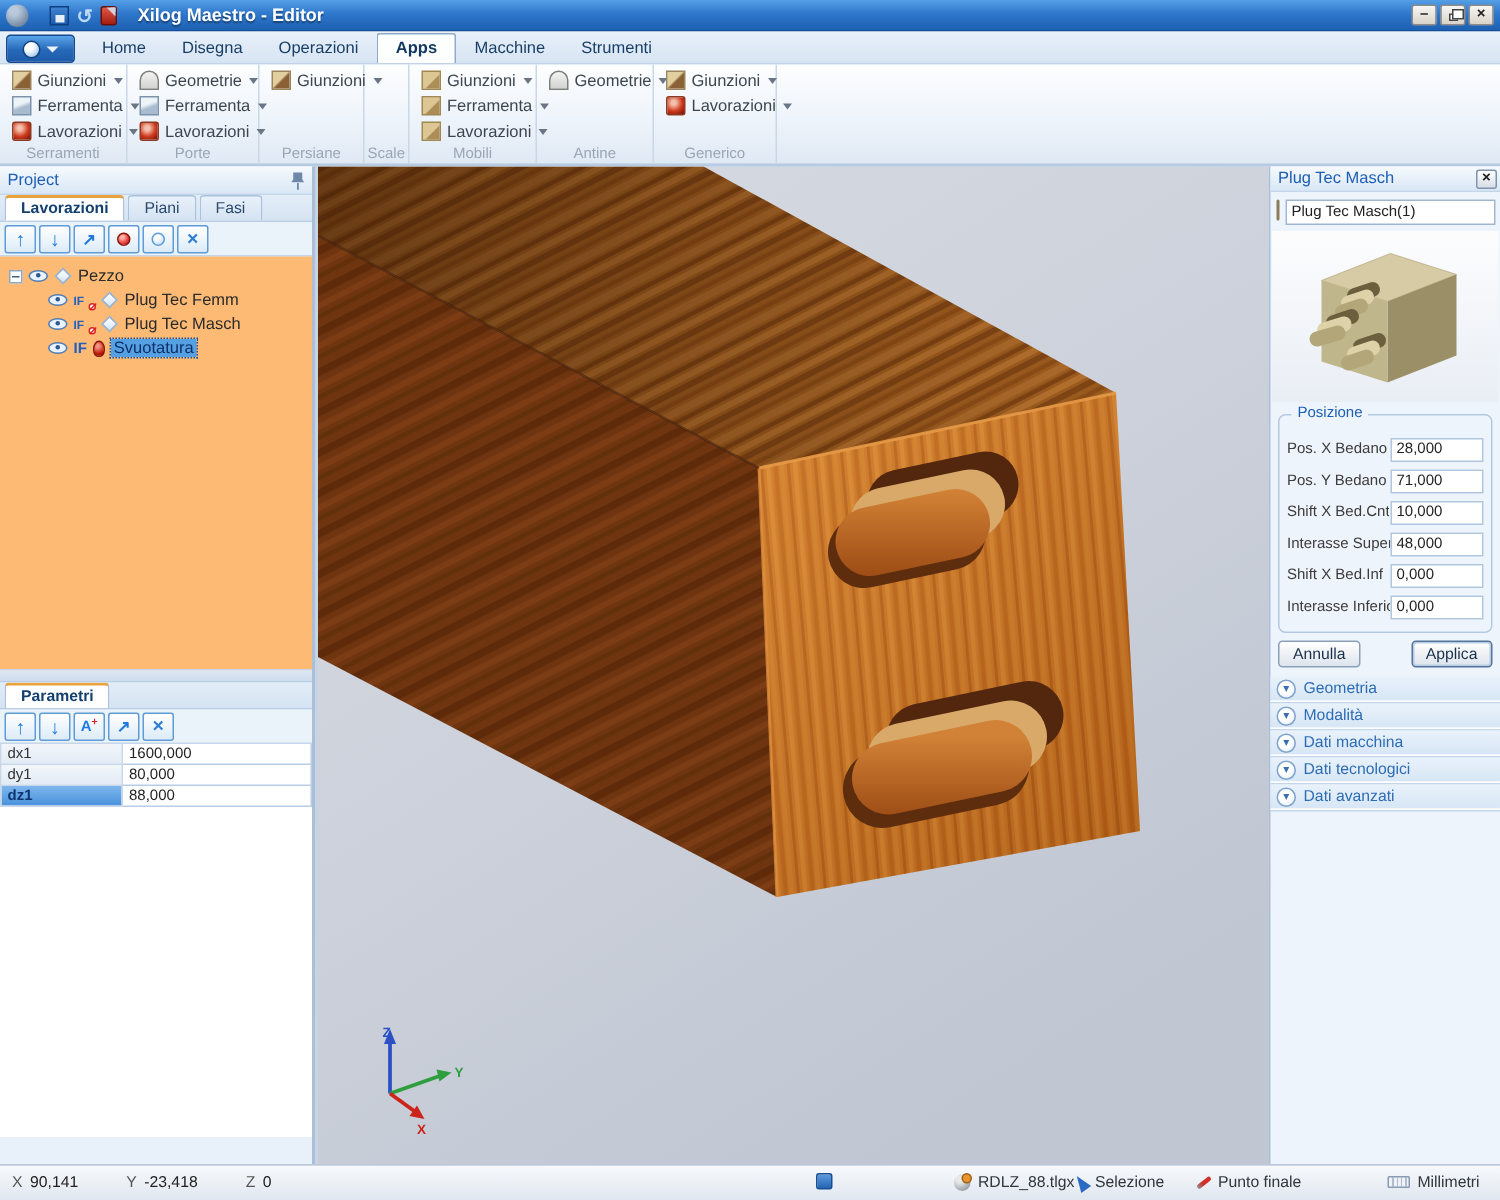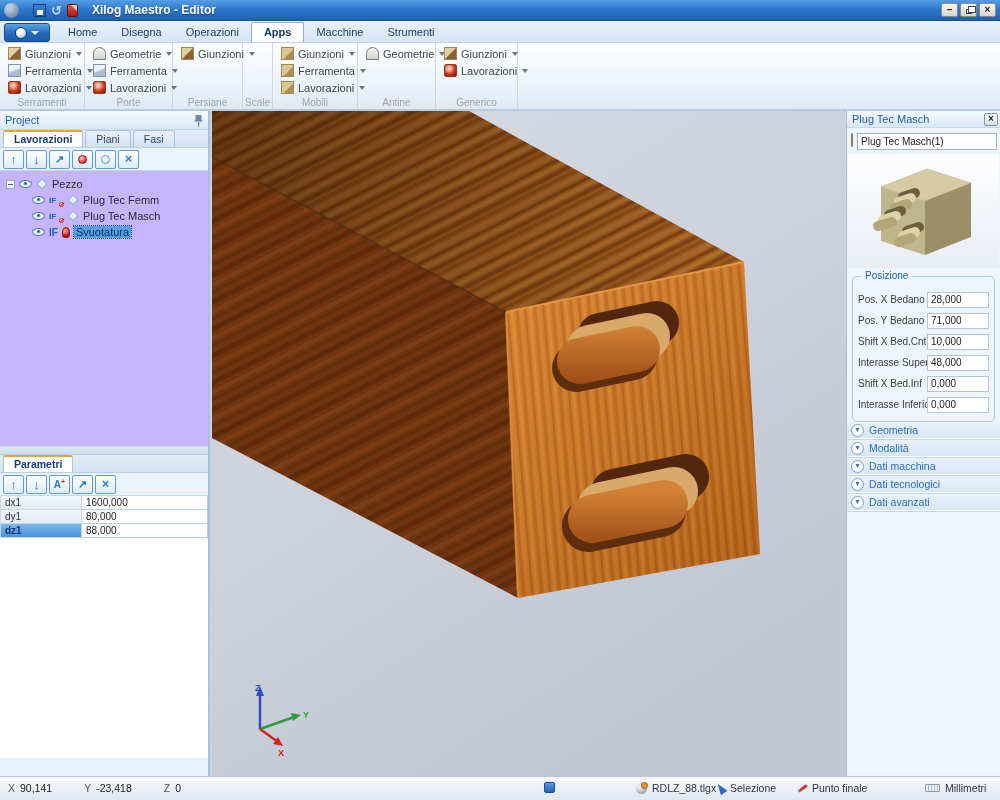--- a/index.html
+++ b/index.html
@@ -65,21 +65,21 @@
   .ltab.active { background:#ffffff; border-top:2px solid #e8a33d; font-weight:bold; color:#13406f; padding-top:1px; }
   .ptoolbar { height:23px; display:flex; align-items:center; gap:2px; padding:0 3px; background:#eaf2fa; border-bottom:1px solid #c4d6ea; }
   .tbtn { width:21px; height:19px; background:linear-gradient(180deg,#ffffff,#dcebf8); border:1px solid #5f9bd5; border-radius:2px;
     display:flex; align-items:center; justify-content:center; font-weight:bold; font-size:12px; color:#1f7ae0; }
   .tbtn .arrow { font-size:13px; line-height:13px; }
   .bulb { width:9px; height:9px; border-radius:50%; }
   .bulb.red { background:radial-gradient(circle at 35% 30%, #ffb3ac 15%, #e8413c 60%, #9c120d); border:1px solid #8e1408; }
   .bulb.blue { background:radial-gradient(circle at 35% 30%, #ffffff 25%, #cfe6ff 70%, #9cc4ea); border:1px solid #5f9bd5; }
   .xglyph { color:#2f7fd6; font-size:13px; font-weight:bold; line-height:12px; }
 
-  .tree { height:276px; background:#c4b5fd; border-bottom:1px solid #c4d6ea; padding-top:5px; font-size:11px; color:#2b2b2b; }
+  .tree { height:276px; background:#fdba74; border-bottom:1px solid #c4d6ea; padding-top:5px; font-size:11px; color:#2b2b2b; }
   .tree-row { display:flex; align-items:center; height:16px; gap:4px; padding-left:6px; }
   .tree-row.child { padding-left:32px; }
   .expander { width:9px; height:9px; border:1px solid #8fa8c4; background:#fff; position:relative; flex:none; }
   .expander::after { content:""; position:absolute; left:1px; top:3px; width:5px; height:1px; background:#44618a; }
   .eye { position:relative; width:13px; height:8px; border:1px solid #4a7ab8; border-radius:50%; background:#eaf3fc; flex:none; }
   .eye::after { content:""; position:absolute; left:4px; top:1px; width:3px; height:3px; border-radius:50%; background:#2a5a9a; }
   .diamond { width:8px; height:8px; border:1px solid #8fb4dc; background:linear-gradient(135deg,#ffffff,#d3e5f6); transform:rotate(45deg); flex:none; margin:0 2px; }
   .if-badge { font-size:8px; font-weight:bold; color:#1f5fc0; position:relative; flex:none; width:14px; }
   .if-badge .noslash { position:absolute; right:-1px; bottom:-2px; width:5px; height:5px; border:1px solid #d22; border-radius:50%; background:#fff; }
   .if-badge .noslash::after { content:""; position:absolute; left:-1px; top:1.5px; width:6px; height:1px; background:#d22; transform:rotate(-45deg); }
@@ -497,20 +497,24 @@
       </div>
       <div class="field-row">
         <span class="field-label">Shift X Bed.Inf</span>
         <input class="field-input" type="text" value="0,000" style="">
       </div>
       <div class="field-row">
         <span class="field-label">Interasse Inferiore</span>
         <input class="field-input" type="text" value="0,000" style="">
       </div>
     </div>
+    <div class="rp-btn-row">
+      <button class="rp-btn">Annulla</button>
+      <button class="rp-btn default">Applica</button>
+    </div>
     <div class="section-row">
       <span class="chev-circle">▾</span>
       <span class="section-label">Geometria</span>
     </div>
     <div class="section-row">
       <span class="chev-circle">▾</span>
       <span class="section-label">Modalità</span>
     </div>
     <div class="section-row">
       <span class="chev-circle">▾</span>

